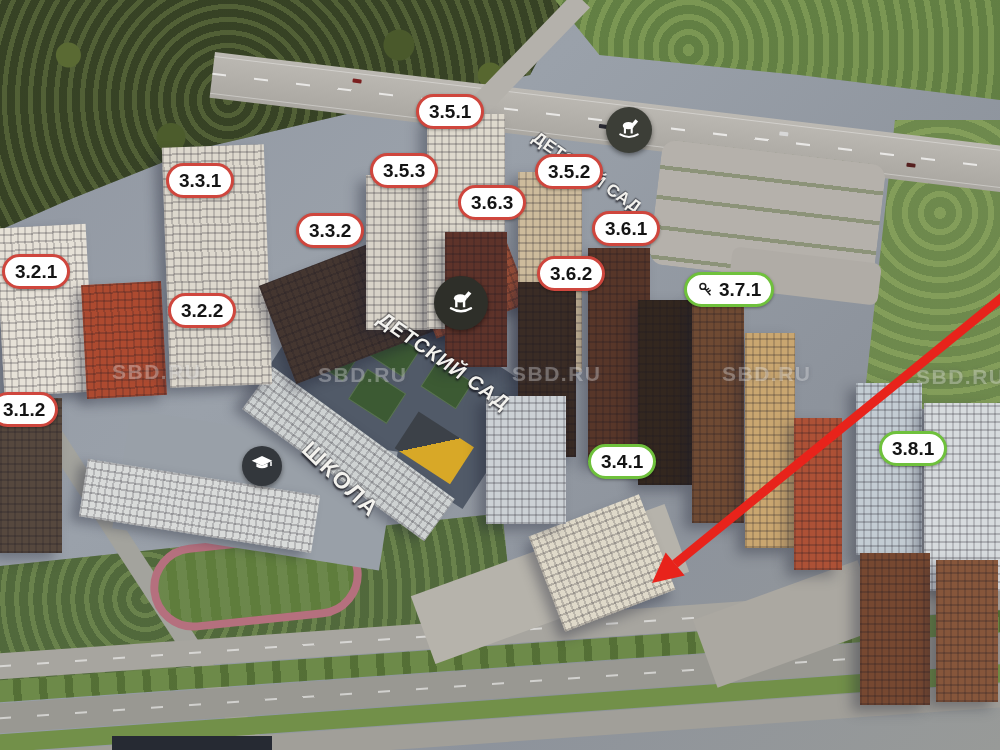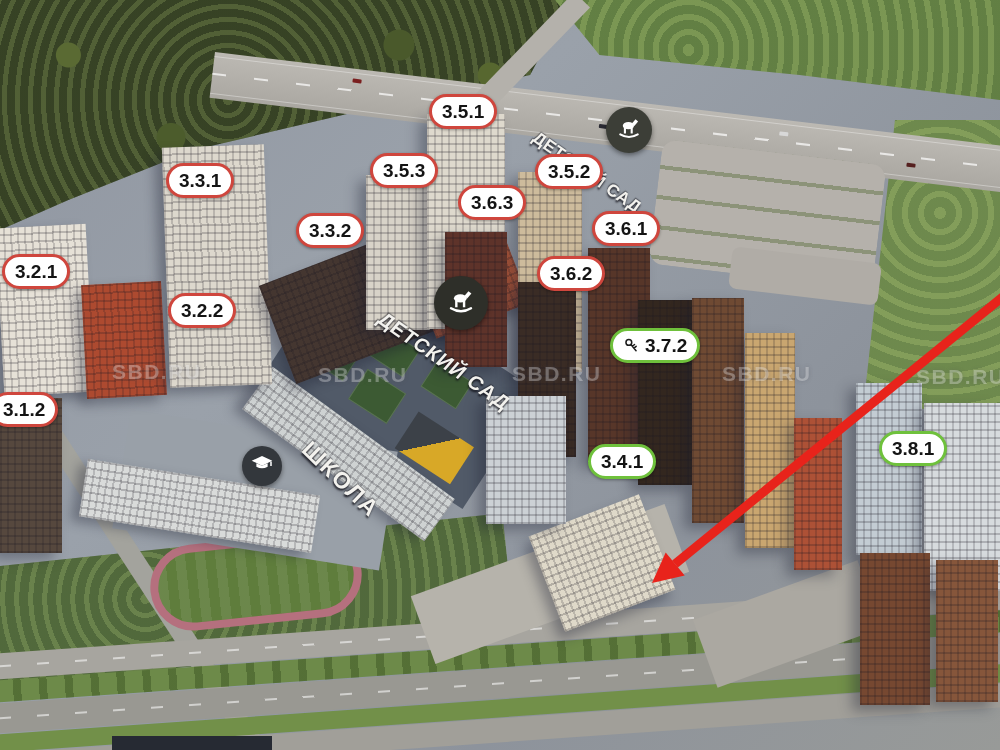--- a/index.html
+++ b/index.html
@@ -182,21 +182,21 @@
   <span class="wm" style="left:318px;top:363px">SBD.RU</span>
   <span class="wm" style="left:512px;top:362px">SBD.RU</span>
   <span class="wm" style="left:722px;top:362px">SBD.RU</span>
   <span class="wm" style="left:916px;top:365px">SBD.RU</span>
 
   <svg class="arrow-svg" width="1000" height="750">
     <line x1="1010" y1="291" x2="675" y2="564" stroke="#e8231b" stroke-width="9"></line>
     <polygon points="652,583 665.7,552.4 684.7,575.6" fill="#e8231b"></polygon>
   </svg>
 
-  <div class="pill" style="left:429px;top:94px">
+  <div class="pill" style="left:416px;top:94px">
       <span>3.5.1</span>
     </div>
   <div class="pill" style="left:166px;top:163px">
       <span>3.3.1</span>
     </div>
   <div class="pill" style="left:370px;top:153px">
       <span>3.5.3</span>
     </div>
   <div class="pill" style="left:535px;top:154px">
       <span>3.5.2</span>
@@ -216,28 +216,28 @@
   <div class="pill" style="left:168px;top:293px">
       <span>3.2.2</span>
     </div>
   <div class="pill" style="left:537px;top:256px">
       <span>3.6.2</span>
     </div>
   <div class="pill" style="left:-10px;top:392px">
       <span>3.1.2</span>
     </div>
 
-  <div class="pill green" style="left:610px;top:328px">
+  <div class="pill green" style="left:684px;top:272px">
     <span class="pill-icon">
       <svg width="18" height="18" viewBox="0 0 20 20">
         <circle cx="6.5" cy="6" r="3.2" fill="none" stroke="#1c1c1c" stroke-width="1.7"></circle>
         <path d="M8.8 8.3 L14.5 15.2 M12.2 12.4 l2.4 -2 M10.4 10.3 l2.4 -2" stroke="#1c1c1c" stroke-width="1.7" fill="none" stroke-linecap="round"></path>
       </svg>
     </span>
-    <span>3.7.2</span>
+    <span>3.7.1</span>
   </div>
 
   <div class="pill green" style="left:588px;top:444px">
       <span>3.4.1</span>
     </div>
   <div class="pill green" style="left:879px;top:431px">
       <span>3.8.1</span>
     </div>
 
 </div>

